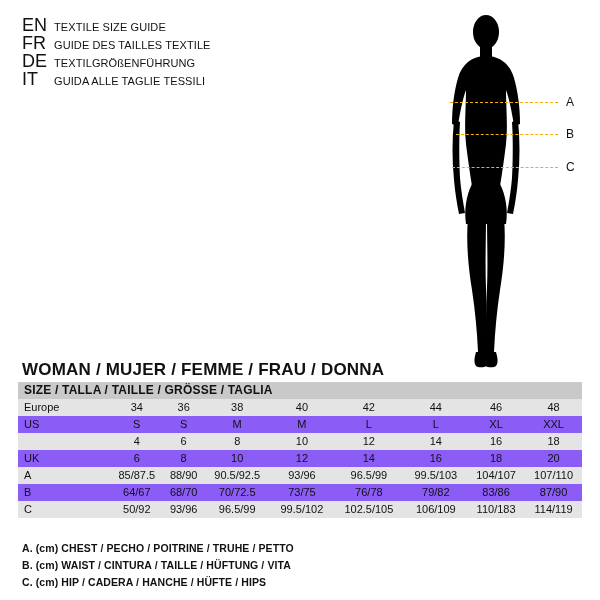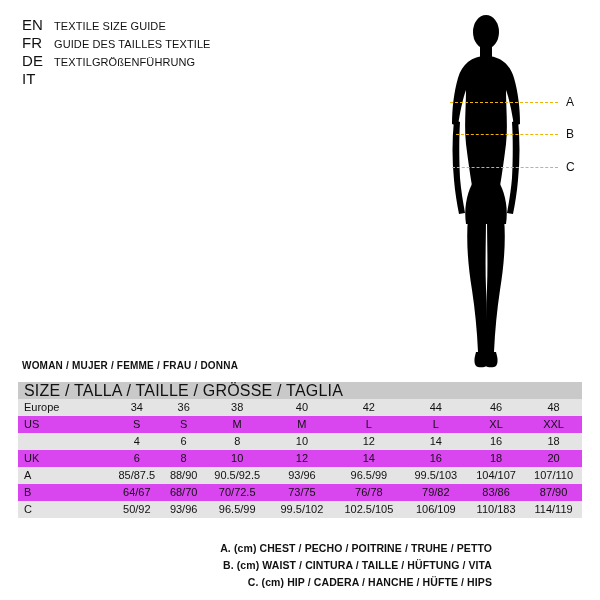--- a/index.html
+++ b/index.html
@@ -31,21 +31,21 @@
     align-items: baseline;
     height: 18px;
     line-height: 18px;
     font-size: 12.5px;
     color: #111111;
     letter-spacing: 0.1px;
   }
   .lang-code {
     width: 32px;
     flex: 0 0 32px;
-    font-size: 15px;
+    font-size: 18px;
     color: #111111;
   }
   .lang-text {
     font-size: 11px;
     color: #111111;
     white-space: nowrap;
   }
 
   
   .figure-wrap {
@@ -68,21 +68,21 @@
     font-size: 12px;
     color: #111111;
     font-family: "Liberation Sans", sans-serif;
   }
 
   
   .woman-title {
     position: absolute;
     left: 22px;
     top: 360px;
-    font-size: 10px;
+    font-size: 17px;
     font-weight: bold;
     color: #111111;
     letter-spacing: 0.2px;
   }
 
   
   .table-wrap {
     position: absolute;
     left: 18px;
     top: 382px;
@@ -106,45 +106,44 @@
   table.size-table th.lead,
   table.size-table td.lead {
     text-align: left;
     padding-left: 6px;
     width: 92px;
   }
   tr.head-row {
     background: #c9c9c9;
   }
   tr.head-row th {
-    font-size: 16px;
-    font-weight: normal;
+    font-size: 12px;
+    font-weight: bold;
     letter-spacing: 0.2px;
   }
   tr.shade td {
     background: #e4e4e4;
   }
   tr.plain td {
-    background: #d946ef;
+    background: #8b5cf6;
   }
 
   
   .notes {
     position: absolute;
     left: 22px;
     top: 540px;
     width: 470px;
   }
   .note-row {
     font-size: 10.5px;
     font-weight: bold;
     color: #111111;
     line-height: 17px;
     letter-spacing: 0.1px;
-    text-align: right;
   }
 </style>
 </head>
 <body>
 
 <div id="page">
 
   <div class="lang-block">
     <div class="lang-row">
       <span class="lang-code">EN</span>
@@ -153,20 +152,21 @@
     <div class="lang-row">
       <span class="lang-code">FR</span>
       <span class="lang-text">GUIDE DES TAILLES TEXTILE</span>
     </div>
     <div class="lang-row">
       <span class="lang-code">DE</span>
       <span class="lang-text">TEXTILGRÖßENFÜHRUNG</span>
     </div>
     <div class="lang-row">
       <span class="lang-code">IT</span>
+      <span class="lang-text">GUIDA ALLE TAGLIE TESSILI</span>
     </div>
   </div>
 
   <div class="figure-wrap">
     <svg class="figure-svg" width="170" height="370" viewBox="0 0 170 370">
       <g fill="#000000">
 
         <ellipse cx="68" cy="24" rx="13" ry="17"></ellipse>
 
         <rect x="62" y="38" width="12" height="14"></rect>

